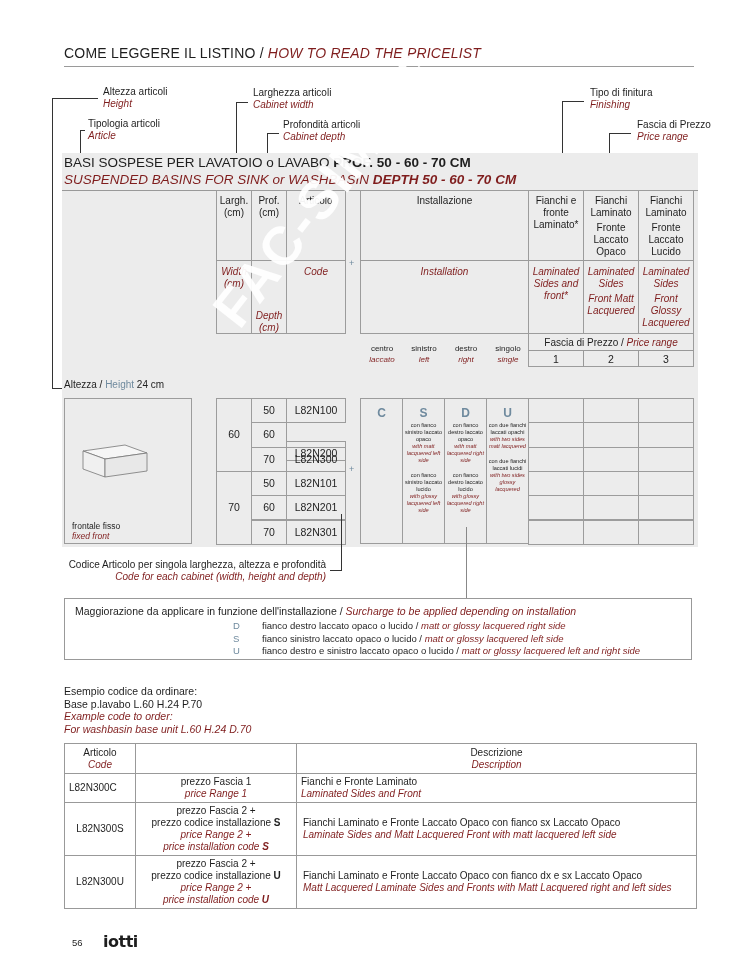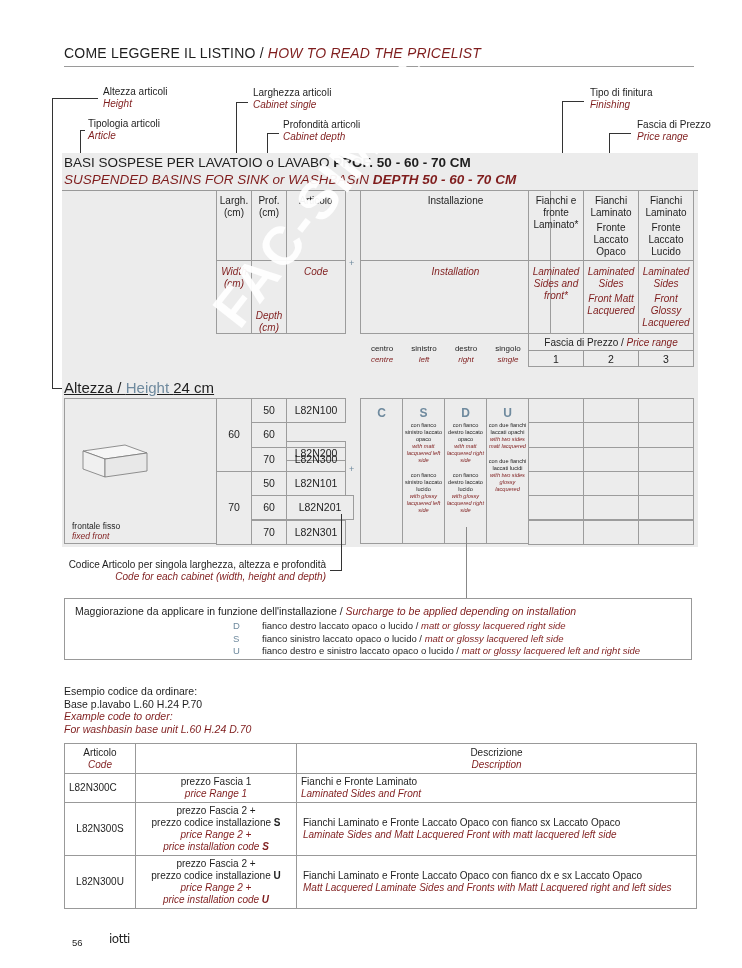--- a/index.html
+++ b/index.html
@@ -51,21 +51,21 @@
 <div class="abs ann" style="left:103px;top:86px;">
   <div>Altezza articoli</div>
   <div class="it">Height</div>
 </div>
 <div class="abs ann" style="left:88px;top:118px;">
   <div>Tipologia articoli</div>
   <div class="it">Article</div>
 </div>
 <div class="abs ann" style="left:253px;top:87px;">
   <div>Larghezza articoli</div>
-  <div class="it">Cabinet single</div>
+  <div class="it">Cabinet width</div>
 </div>
 <div class="abs ann" style="left:283px;top:119px;">
   <div>Profondità articoli</div>
   <div class="it">Cabinet depth</div>
 </div>
 <div class="abs ann" style="left:590px;top:87px;">
   <div>Tipo di finitura</div>
   <div class="it">Finishing</div>
 </div>
 <div class="abs ann" style="left:637px;top:119px;">
@@ -105,21 +105,21 @@
   <div class="hdr" style="margin-top:4px;">Prof. (cm)</div>
   <div class="hdr it" style="position:absolute;top:75px;left:0;right:0;margin-top:44px;">Depth (cm)</div>
 </div>
 <div class="cell" style="left:286px;top:190px;width:60px;height:144px;">
   <div class="hdr" style="margin-top:4px;">Articolo</div>
   <div class="hdr it" style="position:absolute;top:75px;left:0;right:0;">Code</div>
 </div>
 <div class="grayline" style="left:216px;top:260px;width:130px;height:1px;"></div>
 <div class="abs blue" style="left:349px;top:258px;font-size:9px;">+</div>
 
-<div class="cell" style="left:360px;top:190px;width:191px;height:144px;">
+<div class="cell" style="left:360px;top:190px;width:169px;height:144px;">
   <div class="hdr" style="margin-top:4px;">Installazione</div>
   <div class="hdr it" style="position:absolute;top:75px;left:0;right:0;">Installation</div>
 </div>
 <div class="grayline" style="left:360px;top:260px;width:334px;height:1px;"></div>
 
 <div class="cell" style="left:528px;top:190px;width:56px;height:144px;">
   <div class="hdr" style="margin-top:4px;padding:0 3px;">Fianchi e fronte Laminato*</div>
   <div class="hdr it" style="position:absolute;top:75px;left:0;right:0;">Laminated Sides and front*</div>
 </div>
 <div class="cell" style="left:583px;top:190px;width:56px;height:144px;">
@@ -146,41 +146,41 @@
 </div>
 <div class="grayline" style="left:528px;top:350px;width:166px;height:1px;"></div>
 <div class="grayline" style="left:583px;top:350px;width:1px;height:17px;"></div>
 <div class="grayline" style="left:638px;top:350px;width:1px;height:17px;"></div>
 <div class="num" style="left:528px;top:353px;width:56px;">1</div>
 <div class="num" style="left:583px;top:353px;width:56px;">2</div>
 <div class="num" style="left:638px;top:353px;width:56px;">3</div>
 
 <div class="abs small" style="left:362px;top:343px;width:40px;font-size:8px;">
   <div>centro</div>
-  <div class="it">centre</div>
+  <div class="it">laccato</div>
 </div>
 <div class="abs small" style="left:404px;top:343px;width:40px;font-size:8px;">
   <div>sinistro</div>
   <div class="it">left</div>
 </div>
 <div class="abs small" style="left:446px;top:343px;width:40px;font-size:8px;">
   <div>destro</div>
   <div class="it">right</div>
 </div>
 <div class="abs small" style="left:488px;top:343px;width:40px;font-size:8px;">
   <div>singolo</div>
   <div class="it">single</div>
 </div>
 
-<div class="abs" style="left:64px;top:379px;font-size:15px;text-decoration:underline;">
+<div class="abs" style="left:64px;top:379px;font-size:10px;">
   <span>Altezza / </span><span class="blue">Height</span>
   <span>24 cm</span>
 </div>
 
-<div class="cell" style="left:64px;top:398px;width:153px;height:146px;padding-left:28px;">
+<div class="cell" style="left:64px;top:398px;width:128px;height:146px;padding-left:28px;">
   <svg class="abs" style="left:16px;top:40px;" width="70" height="40" viewBox="0 0 70 40">
     <polygon points="2,12 44,6 66,14 24,20" fill="#f6f6f6" stroke="#777" stroke-width="0.8"></polygon>
     <polygon points="2,12 24,20 24,38 2,30" fill="#f0f0f0" stroke="#777" stroke-width="0.8"></polygon>
     <polygon points="24,20 66,14 66,32 24,38" fill="#e8e8e8" stroke="#777" stroke-width="0.8"></polygon>
   </svg>
   <div class="abs" style="left:7px;top:122px;font-size:8.5px;line-height:10px;">
     <div>frontale fisso</div>
     <div class="it">fixed front</div>
   </div>
 </div>
@@ -212,21 +212,21 @@
     </div>
     <div class="cell" style="left:251px;top:470.9px;width:36px;height:25.3px;">
       <div class="num" style="left:0;right:0;top:5px;">50</div>
     </div>
     <div class="cell" style="left:286px;top:470.9px;width:60px;height:25.3px;">
       <div class="num" style="left:0;right:0;top:5px;">L82N101</div>
     </div>
     <div class="cell" style="left:251px;top:495.2px;width:36px;height:25.3px;">
       <div class="num" style="left:0;right:0;top:5px;">60</div>
     </div>
-    <div class="cell" style="left:286px;top:495.2px;width:68px;height:25.3px;">
+    <div class="cell" style="left:286px;top:495.2px;width:60px;height:25.3px;">
       <div class="num" style="left:0;right:0;top:5px;">L82N201</div>
     </div>
     <div class="cell" style="left:251px;top:519.5px;width:36px;height:25.3px;">
       <div class="num" style="left:0;right:0;top:5px;">70</div>
     </div>
     <div class="cell" style="left:286px;top:519.5px;width:60px;height:25.3px;">
       <div class="num" style="left:0;right:0;top:5px;">L82N301</div>
     </div>
   </div>
 
@@ -355,15 +355,15 @@
         </td>
         <td style="padding-left: 6px;">
           <div>Fianchi Laminato e Fronte Laccato Opaco con fianco dx e sx Laccato Opaco</div>
           <div class="it">Matt Lacquered Laminate Sides and Fronts with Matt Lacquered right and left sides</div>
         </td>
       </tr>
     </tbody>
 </table>
 
 <div class="abs" style="left:72px;top:937px;font-size:9.5px;">56</div>
-<div class="abs" style="left:109px;top:932px;font-size:12px;font-weight:normal;letter-spacing:-0.5px;font-family:'DejaVu Sans',sans-serif;">
+<div class="abs" style="left:103px;top:932px;font-size:16px;font-weight:bold;letter-spacing:-0.5px;font-family:'DejaVu Sans',sans-serif;">
   <span>iotti</span>
 </div>
 
 </body></html>

